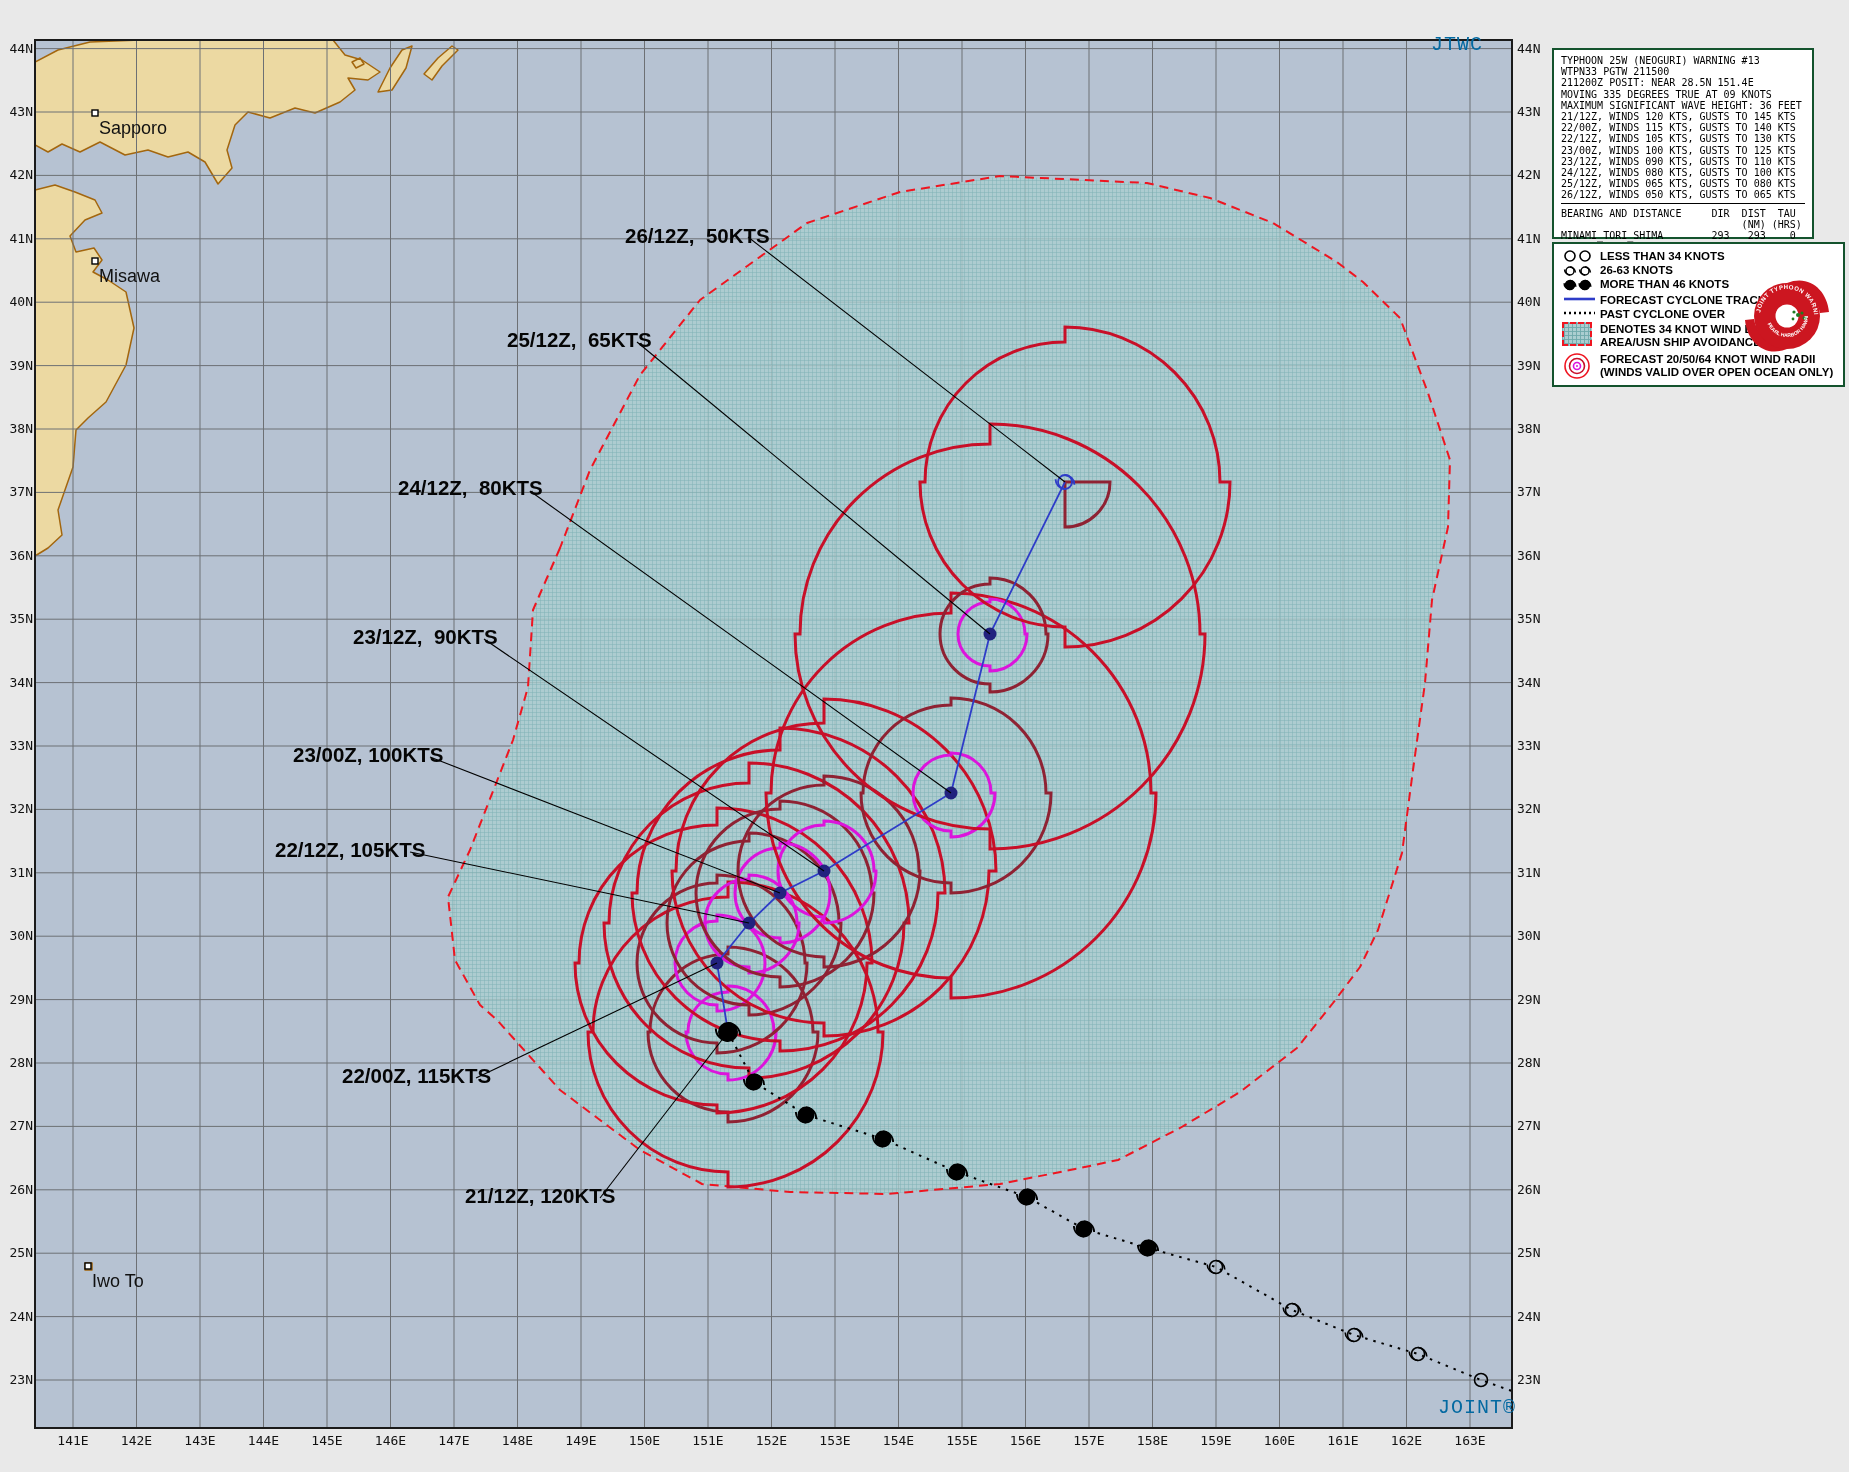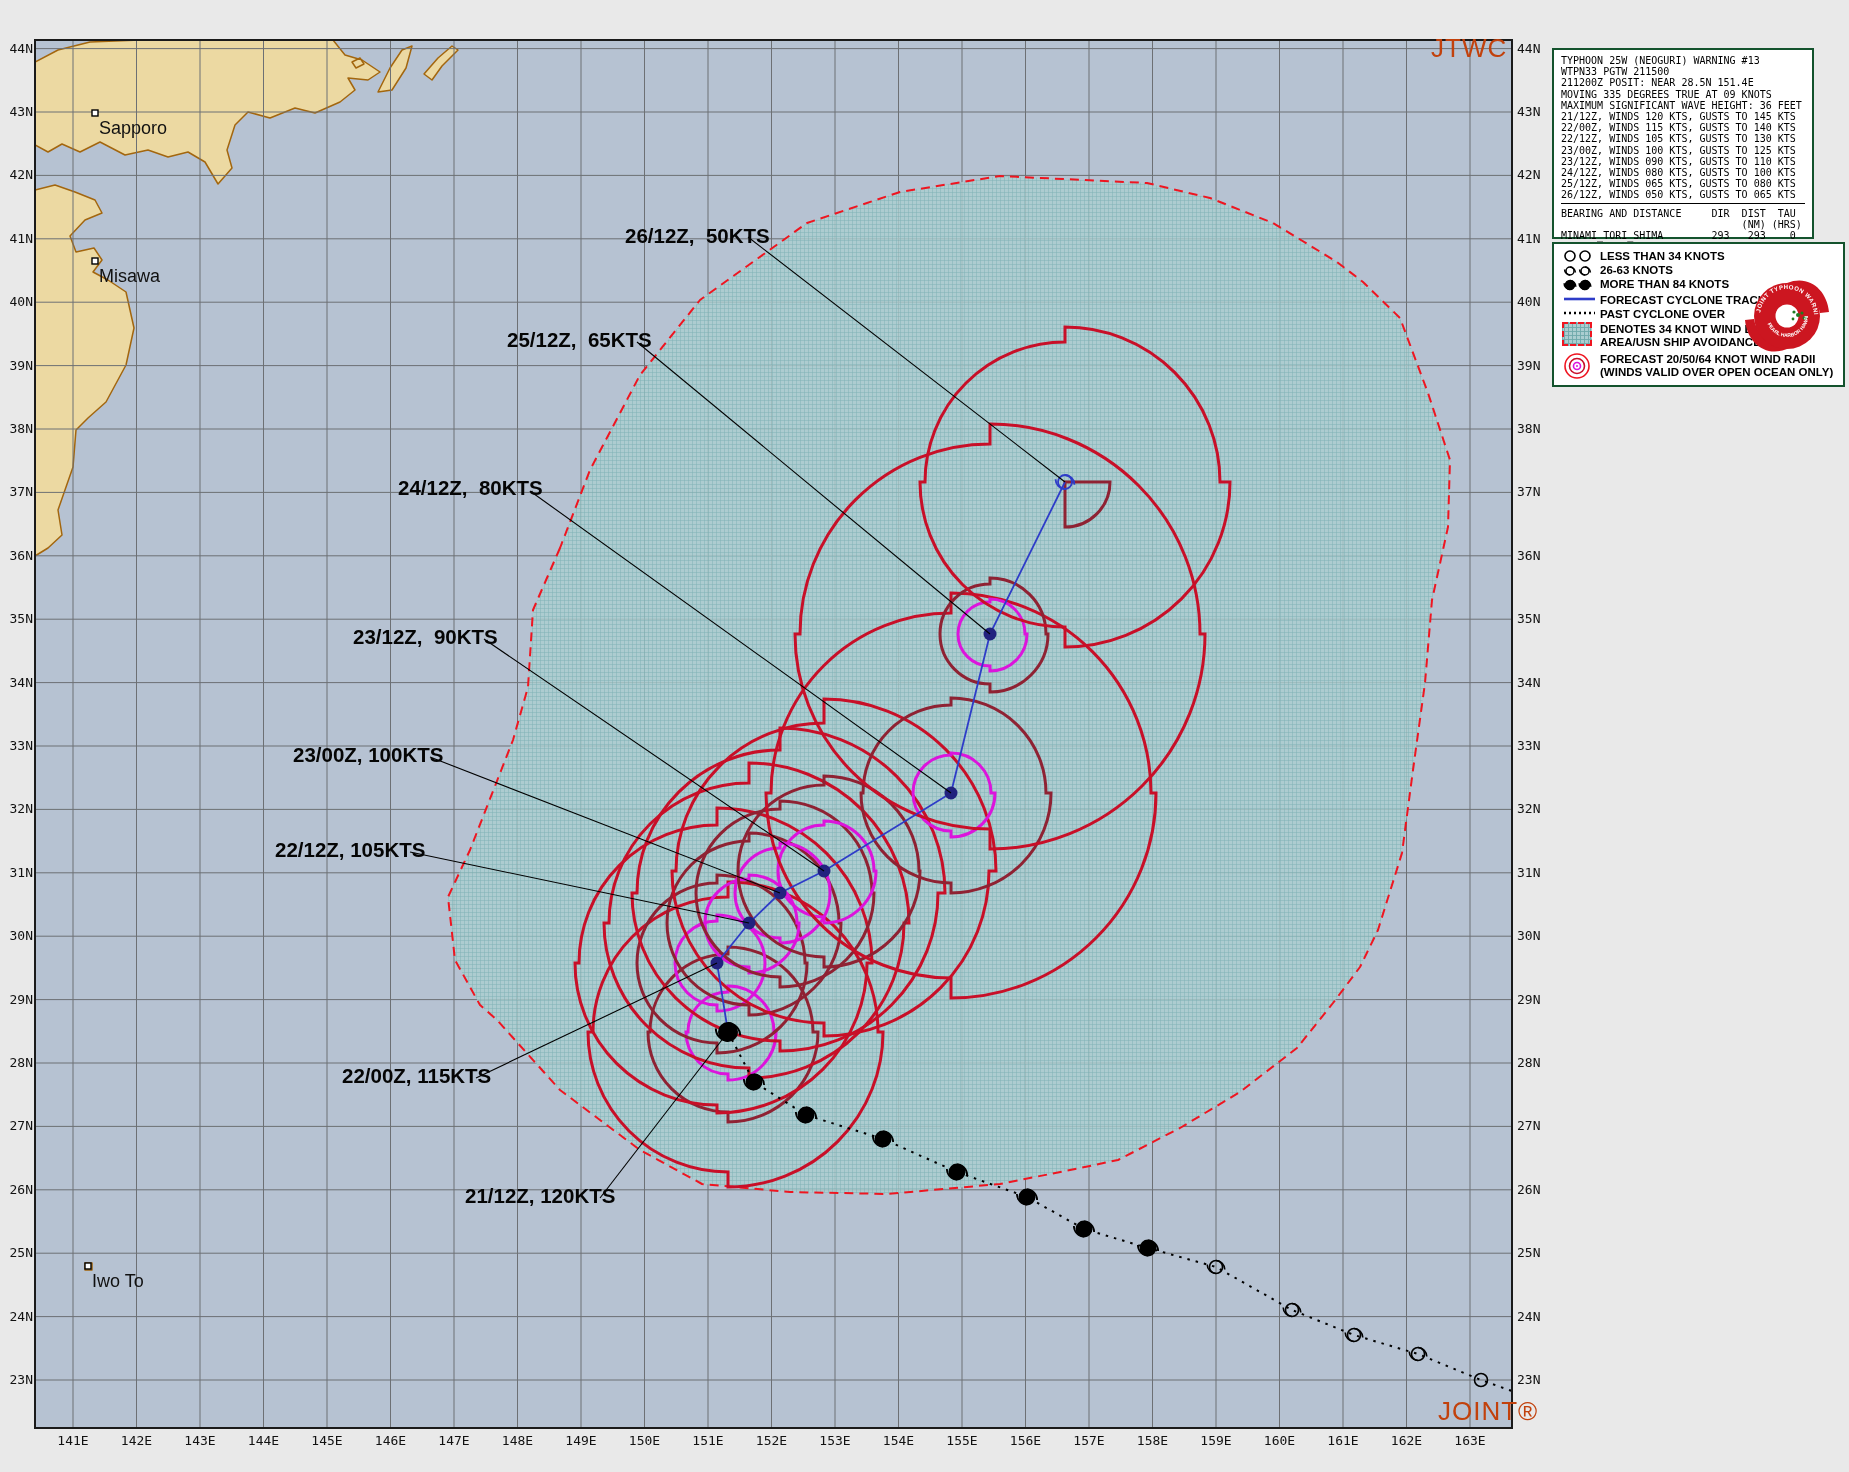--- a/index.html
+++ b/index.html
@@ -1,19 +1,19 @@
 <!DOCTYPE html>
 <html><head>
 <meta charset="utf-8">
 <style>
   html,body{margin:0;padding:0;background:#e9e9e9;}
   body{width:1849px;height:1472px;position:relative;font-family:"Liberation Sans",sans-serif;}
   #stage{position:absolute;inset:0;width:1849px;height:1472px;}
   #map{position:absolute;left:0;top:0;}
-  .credit{position:absolute;color:#c2410c;font-size:26px;letter-spacing:1px;font-family:Liberation Sans, sans-serif;}
+  .credit{position:absolute;color:#0369a1;font-size:20px;letter-spacing:1px;font-family:Liberation Mono, monospace;}
   #credit-top{left:1431px;top:33px;}
   #credit-bottom{left:1438px;top:1396px;}
   .panel{position:absolute;background:#ffffff;border:2px solid #14532d;box-sizing:border-box;}
   #info-box{left:1552px;top:48px;width:262px;height:191px;}
   #info-box pre{margin:0;font-family:"DejaVu Sans Mono","Liberation Mono",monospace;font-size:10px;line-height:11.2px;color:#000;white-space:pre;}
   #info-warning{position:absolute;left:7px;top:5px;}
   #info-rule{position:absolute;left:7px;right:7px;top:153px;border-top:1.5px solid #000;}
   #info-bearing{position:absolute;left:7px;top:158px;}
   #legend-box{left:1552px;top:242px;width:293px;height:145px;}
   .lg-row{position:absolute;left:8px;display:flex;align-items:flex-start;}
@@ -329,21 +329,21 @@
       <span class="lg-icon">
         <svg width="36" height="16">
             <g stroke="#000" stroke-width="1.6">
               <circle cx="8" cy="8" r="4.5" fill="#000"></circle>
               <path fill="none" d="M8,3.5 A6,6 0 0 1 13.8,9.8 M8,12.5 A6,6 0 0 1 2.2,6.2"></path>
               <circle cx="23" cy="8" r="4.5" fill="#000"></circle>
               <path fill="none" d="M23,3.5 A6,6 0 0 1 28.8,9.8 M23,12.5 A6,6 0 0 1 17.2,6.2"></path>
             </g>
           </svg>
       </span>
-      <span class="lg-label">MORE THAN 84 KNOTS</span>
+      <span class="lg-label">MORE THAN 46 KNOTS</span>
     </div>
     <div class="lg-row" style="top:49px">
       <span class="lg-icon">
         <svg width="36" height="12">
             <line x1="2" y1="6" x2="33" y2="6" stroke="#2e3cc8" stroke-width="2.6"></line>
           </svg>
       </span>
       <span class="lg-label">FORECAST CYCLONE TRACK</span>
     </div>
     <div class="lg-row" style="top:63px">

